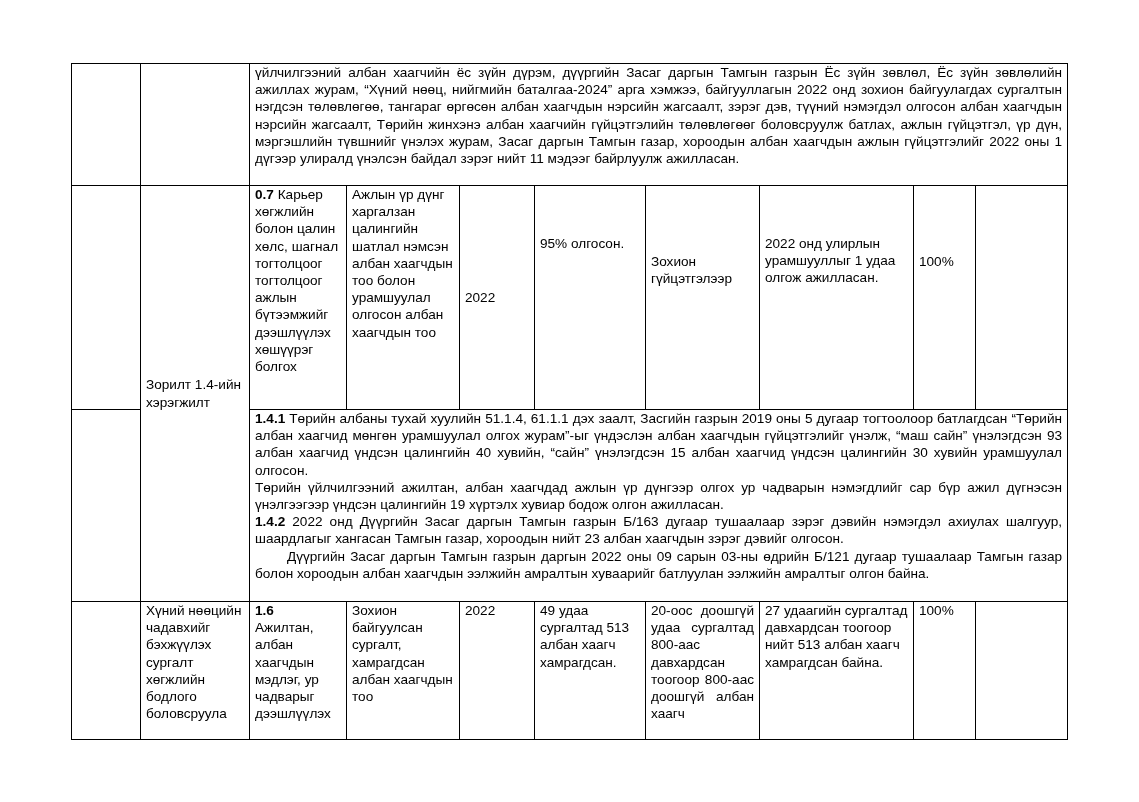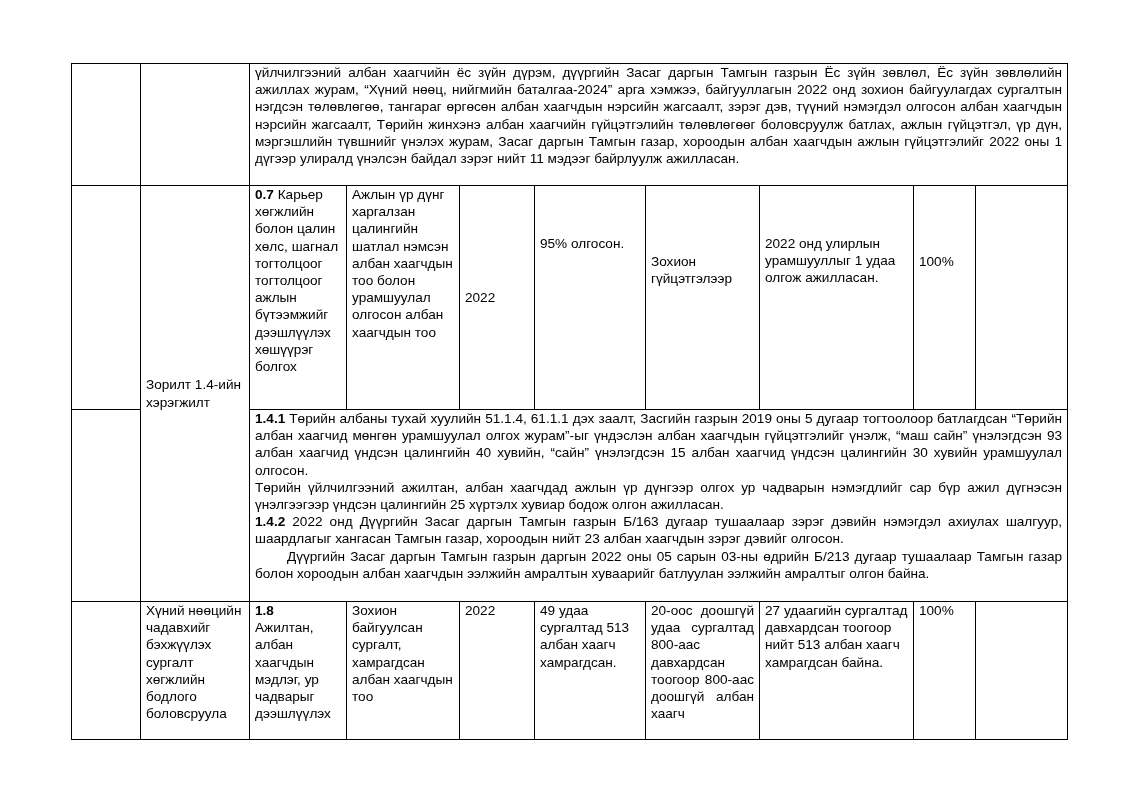--- a/index.html
+++ b/index.html
@@ -55,30 +55,30 @@
     <td style="padding-top:67px"><span>Зохион гүйцэтгэлээр</span></td>
     <td style="padding-top:49px"><span>2022 онд улирлын урамшууллыг 1 удаа олгож ажилласан.</span></td>
     <td style="padding-top:67px"><span>100%</span></td>
     <td><span></span></td>
   </tr>
 
   <tr style="height:192px">
     <td></td>
     <td colspan="8">
       <p class="p"><b>1.4.1</b><span> Төрийн албаны тухай хуулийн 51.1.4, 61.1.1 дэх заалт, Засгийн газрын 2019 оны 5 дугаар тогтоолоор батлагдсан “Төрийн албан хаагчид мөнгөн урамшуулал олгох журам”-ыг үндэслэн албан хаагчдын гүйцэтгэлийг үнэлж, “маш сайн” үнэлэгдсэн 93 албан хаагчид үндсэн цалингийн 40 хувийн, “сайн” үнэлэгдсэн 15 албан хаагчид үндсэн цалингийн 30 хувийн урамшуулал олгосон.</span></p>
-      <p class="p"><span>Төрийн үйлчилгээний ажилтан, албан хаагчдад ажлын үр дүнгээр олгох ур чадварын нэмэгдлийг сар бүр ажил дүгнэсэн үнэлгээгээр үндсэн цалингийн 25 хүртэлх хувиар бодож олгон ажилласан.</span></p>
+      <p class="p"><span>Төрийн үйлчилгээний ажилтан, албан хаагчдад ажлын үр дүнгээр олгох ур чадварын нэмэгдлийг сар бүр ажил дүгнэсэн үнэлгээгээр үндсэн цалингийн 19 хүртэлх хувиар бодож олгон ажилласан.</span></p>
       <p class="p"><b>1.4.2</b><span> 2022 онд Дүүргийн Засаг даргын Тамгын газрын Б/163 дугаар тушаалаар зэрэг дэвийн нэмэгдэл ахиулах шалгуур, шаардлагыг хангасан Тамгын газар, хороодын нийт 23 албан хаагчдын зэрэг дэвийг олгосон.</span></p>
-      <p class="p indent"><span>Дүүргийн Засаг даргын Тамгын газрын даргын 2022 оны 05 сарын 03-ны өдрийн Б/213 дугаар тушаалаар Тамгын газар болон хороодын албан хаагчдын ээлжийн амралтын хуваарийг батлуулан ээлжийн амралтыг олгон байна.</span></p>
+      <p class="p indent"><span>Дүүргийн Засаг даргын Тамгын газрын даргын 2022 оны 09 сарын 03-ны өдрийн Б/121 дугаар тушаалаар Тамгын газар болон хороодын албан хаагчдын ээлжийн амралтын хуваарийг батлуулан ээлжийн амралтыг олгон байна.</span></p>
     </td>
   </tr>
 
   <tr style="height:138px">
     <td></td>
     <td class="center"><span>Хүний нөөцийн чадавхийг бэхжүүлэх сургалт хөгжлийн бодлого боловсруула</span></td>
-    <td><b>1.8</b><br><span>Ажилтан, албан хаагчдын мэдлэг, ур чадварыг дээшлүүлэх</span></td>
+    <td><b>1.6</b><br><span>Ажилтан, албан хаагчдын мэдлэг, ур чадварыг дээшлүүлэх</span></td>
     <td><span>Зохион байгуулсан сургалт, хамрагдсан албан хаагчдын тоо</span></td>
     <td><span>2022</span></td>
     <td><span>49 удаа сургалтад 513 албан хаагч хамрагдсан.</span></td>
     <td class="justify"><span>20-оос доошгүй удаа сургалтад 800-аас давхардсан тоогоор 800-аас доошгүй албан хаагч</span></td>
     <td><span>27 удаагийн сургалтад давхардсан тоогоор нийт 513 албан хаагч хамрагдсан байна.</span></td>
     <td><span>100%</span></td>
     <td><span></span></td>
   </tr>
 </tbody>
     </table>

